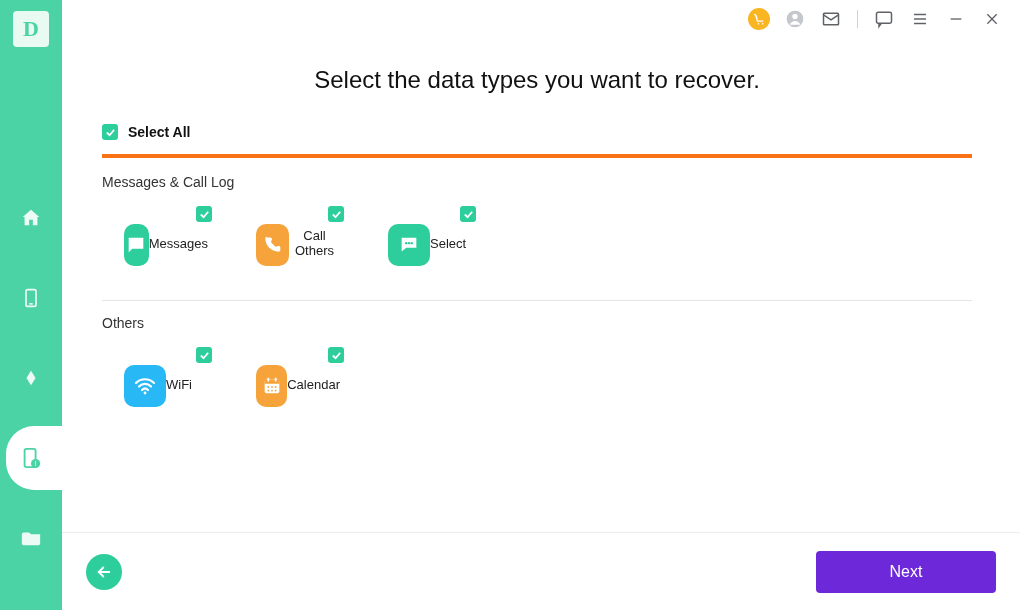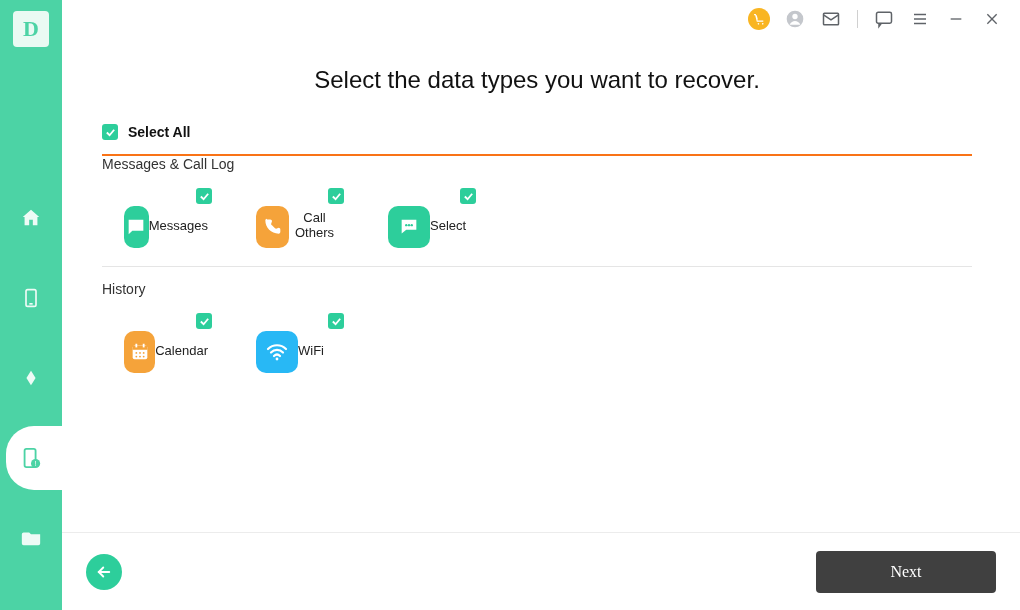--- a/index.html
+++ b/index.html
@@ -20,39 +20,39 @@
   
   .main { flex: 1; display: flex; flex-direction: column; position: relative; }
   .titlebar { height: 38px; display: flex; align-items: center; justify-content: flex-end; padding: 0 12px; gap: 4px; }
   .tb-btn { width: 32px; height: 32px; display: flex; align-items: center; justify-content: center; cursor: pointer; color: #9aa0a6; }
   .tb-sep { width: 1px; height: 18px; background: #d0d0d0; margin: 0 6px; }
   .cart-badge { width: 22px; height: 22px; background: #f9b522; border-radius: 50%; display: flex; align-items: center; justify-content: center; }
 
   .content { flex: 1; padding: 10px 48px 0 40px; overflow: auto; }
   .page-title { text-align: center; font-size: 24px; font-weight: 400; margin: 18px 0 30px; color: #111; }
 
-  .select-all-row { display: flex; align-items: center; gap: 10px; padding-bottom: 14px; border-bottom: 2px solid #f97316; }
+  .select-all-row { display: flex; align-items: center; gap: 10px; padding-bottom: 14px; border-bottom: 4px solid #f97316; }
   .select-all-label { font-weight: 700; font-size: 14px; color: #111; }
 
   .chk { width: 16px; height: 16px; background: #2dce9b; border-radius: 3px; display: flex; align-items: center; justify-content: center; cursor: pointer; }
   .chk svg { width: 11px; height: 11px; color: #fff; }
 
-  .section { }
+  .section { margin-top: 16px; }
   .section-title { font-size: 14px; color: #333; margin-bottom: 8px; }
   .grid { display: flex; gap: 48px; padding: 8px 22px 18px 22px; }
   .section + .section { border-top: 1px solid #e5e5e5; padding-top: 14px; }
 
   .item { width: 84px; display: flex; align-items: center; position: relative; cursor: pointer; }
   .item-chk { position: absolute; top: 0; right: -4px; }
   .icon-tile { width: 42px; height: 42px; border-radius: 10px; display: flex; align-items: center; justify-content: center; margin-top: 18px; }
   .item-label { margin-top: 14px; font-size: 13px; color: #222; text-align: center; }
 
   .footer { height: 78px; border-top: 1px solid #ececec; display: flex; align-items: center; justify-content: space-between; padding: 0 24px 0 24px; }
   .back-btn { width: 36px; height: 36px; background: #2dce9b; border-radius: 50%; display: flex; align-items: center; justify-content: center; cursor: pointer; color: #fff; }
-  .next-btn { width: 180px; height: 42px; background: #404040; color: #fff; font-size: 16px; border: none; border-radius: 4px; cursor: pointer; display: flex; align-items: center; justify-content: center; font-family: Liberation Serif, serif; }
+  .next-btn { width: 180px; height: 42px; background: #6d28d9; color: #fff; font-size: 16px; border: none; border-radius: 4px; cursor: pointer; display: flex; align-items: center; justify-content: center; }
 </style>
 </head>
 <body>
 
 <div class="app">
 
   <div class="sidebar">
     <div class="logo-wrap">
       <div class="logo">D</div>
     </div>
@@ -199,22 +199,39 @@
                   <circle cx="12" cy="10" r="1.3" fill="#2dce9b"></circle>
                   <circle cx="15" cy="10" r="1.3" fill="#2dce9b"></circle>
                 </svg>
             </div>
             <div class="item-label">Select</div>
           </div>
         </div>
       </div>
 
       <div class="section">
-        <div class="section-title">History</div>
+        <div class="section-title">Others</div>
         <div class="grid">
+
+          <div class="item">
+            <div class="chk item-chk">
+                <svg viewBox="0 0 24 24" fill="none" stroke="currentColor" stroke-width="4">
+                  <polyline points="4,12 10,18 20,6"></polyline>
+                </svg>
+              </div>
+            <div class="icon-tile" style="background:#28b8f5">
+              <svg width="24" height="24" viewBox="0 0 24 24" fill="none" stroke="#fff" stroke-width="2.2" stroke-linecap="round">
+                  <path d="M3 9c5-5 13-5 18 0"></path>
+                  <path d="M6 12.5c3.5-3.5 8.5-3.5 12 0"></path>
+                  <path d="M9 16c1.8-1.8 4.2-1.8 6 0"></path>
+                  <circle cx="12" cy="19" r="1.4" fill="#fff" stroke="none"></circle>
+                </svg>
+            </div>
+            <div class="item-label">WiFi</div>
+          </div>
 
           <div class="item">
             <div class="chk item-chk">
                 <svg viewBox="0 0 24 24" fill="none" stroke="currentColor" stroke-width="4">
                   <polyline points="4,12 10,18 20,6"></polyline>
                 </svg>
               </div>
             <div class="icon-tile" style="background:#f5a33a">
               <svg width="22" height="22" viewBox="0 0 24 24" fill="#fff">
                   <rect x="4" y="5" width="16" height="15" rx="2"></rect>
@@ -225,37 +242,20 @@
                   <circle cx="8" cy="13" r="1" fill="#f5a33a"></circle>
                   <circle cx="12" cy="13" r="1" fill="#f5a33a"></circle>
                   <circle cx="16" cy="13" r="1" fill="#f5a33a"></circle>
                   <circle cx="8" cy="17" r="1" fill="#f5a33a"></circle>
                   <circle cx="12" cy="17" r="1" fill="#f5a33a"></circle>
                   <circle cx="16" cy="17" r="1" fill="#f5a33a"></circle>
                 </svg>
             </div>
             <div class="item-label">Calendar</div>
           </div>
-
-          <div class="item">
-            <div class="chk item-chk">
-                <svg viewBox="0 0 24 24" fill="none" stroke="currentColor" stroke-width="4">
-                  <polyline points="4,12 10,18 20,6"></polyline>
-                </svg>
-              </div>
-            <div class="icon-tile" style="background:#28b8f5">
-              <svg width="24" height="24" viewBox="0 0 24 24" fill="none" stroke="#fff" stroke-width="2.2" stroke-linecap="round">
-                  <path d="M3 9c5-5 13-5 18 0"></path>
-                  <path d="M6 12.5c3.5-3.5 8.5-3.5 12 0"></path>
-                  <path d="M9 16c1.8-1.8 4.2-1.8 6 0"></path>
-                  <circle cx="12" cy="19" r="1.4" fill="#fff" stroke="none"></circle>
-                </svg>
-            </div>
-            <div class="item-label">WiFi</div>
-          </div>
         </div>
       </div>
     </div>
 
     <div class="footer">
       <div class="back-btn">
         <svg width="18" height="18" viewBox="0 0 24 24" fill="none" stroke="currentColor" stroke-width="2.5" stroke-linecap="round">
             <line x1="19" y1="12" x2="5" y2="12"></line>
             <polyline points="11,6 5,12 11,18"></polyline>
           </svg>

